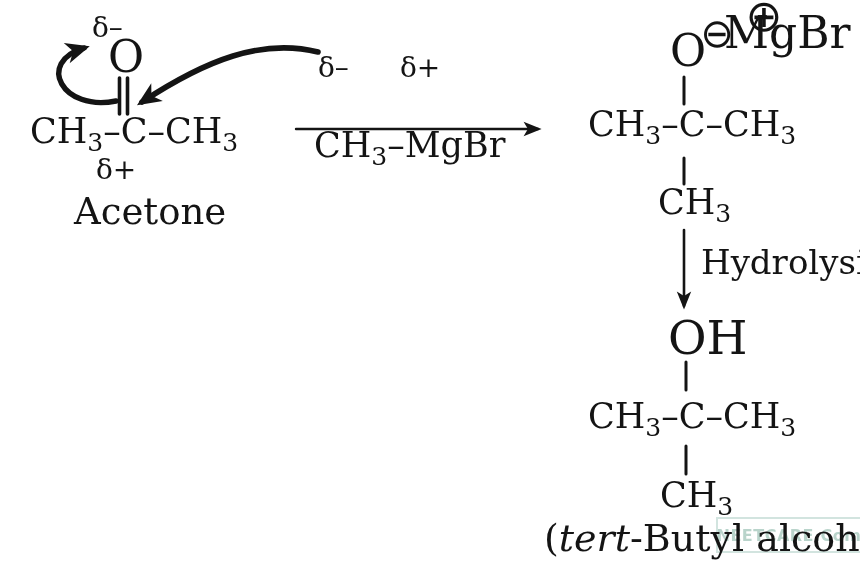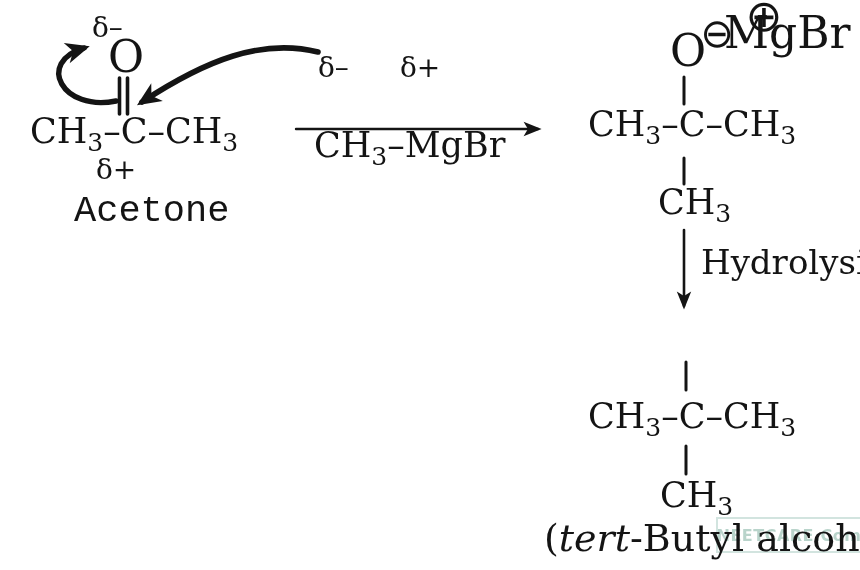--- a/index.html
+++ b/index.html
@@ -6,21 +6,21 @@
   .canvas{
     position:relative;width:860px;height:570px;background:#ffffff;overflow:hidden;
     font-family:"DejaVu Serif","Liberation Serif",serif;color:#141414;
   }
   .txt{position:absolute;line-height:1;white-space:nowrap;z-index:2;}
   .delta{font-size:28px;}
   .formula{font-size:35px;}
   .formula sub{font-size:25px;line-height:0;}
   .atom{font-size:44px;}
   .atom-big{font-size:47px;}
-  .name{font-size:37px;font-family:Liberation Mono, monospace;}
+  .name{font-size:37px;}
   .step{font-size:34px;}
   .prodname{font-size:38px;}
   .charge{
     position:absolute;z-index:2;line-height:1;
     font-family:"DejaVu Sans","Liberation Sans",sans-serif;
     transform:translate(-50%,-58%);
   }
   .charge.neg{font-size:40px;}
   .charge.pos{font-size:44px;}
   .overlay{position:absolute;left:0;top:0;z-index:1;}
@@ -83,17 +83,18 @@
 
   <div class="txt atom" style="left:670px;top:29px;">O</div>
   <div class="charge neg" style="left:717px;top:36px;">⊖</div>
   <div class="charge pos" style="left:764px;top:20px;">⊕</div>
   <div class="txt atom" style="left:724px;top:11px;">MgBr</div>
   <div class="txt formula" style="left:588px;top:107px;"><span>CH</span><sub>3</sub><span>–C–CH</span><sub>3</sub></div>
   <div class="txt formula" style="left:658px;top:185px;"><span>CH</span><sub>3</sub></div>
 
   <div class="txt step" style="left:701px;top:245px;">Hydrolysis</div>
 
+  <div class="txt atom-big" style="left:668px;top:314px;">OH</div>
   <div class="txt formula" style="left:588px;top:399px;"><span>CH</span><sub>3</sub><span>–C–CH</span><sub>3</sub></div>
   <div class="txt formula" style="left:660px;top:478px;"><span>CH</span><sub>3</sub></div>
   <div class="txt prodname" style="left:544px;top:519px;"><span>(</span><i>tert</i><span>-Butyl alcohol)</span></div>
 
 </div>
 
 </body></html>

